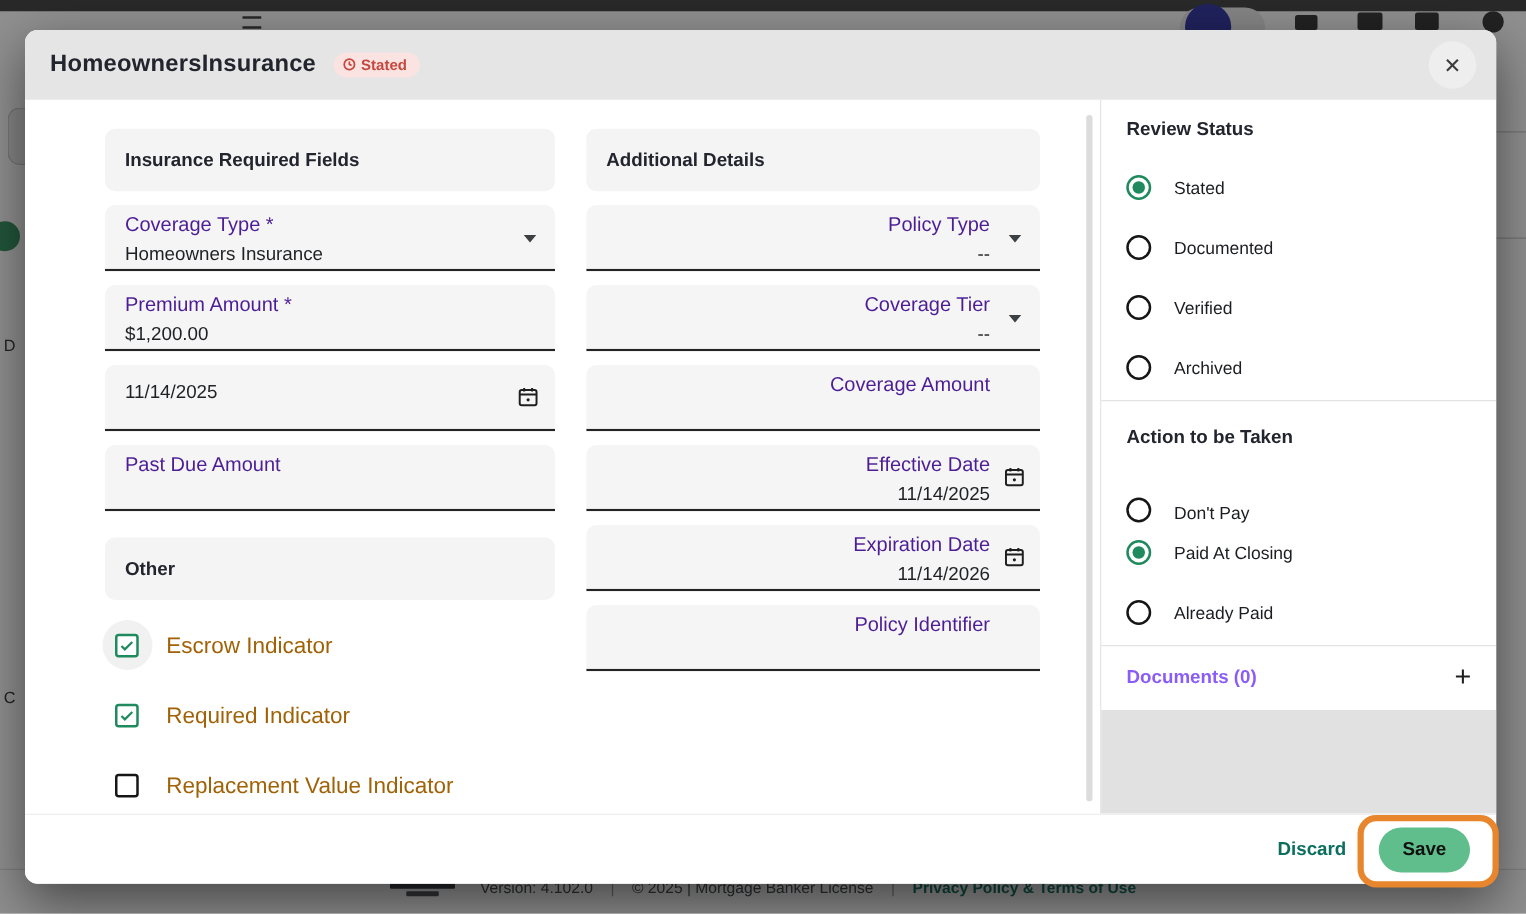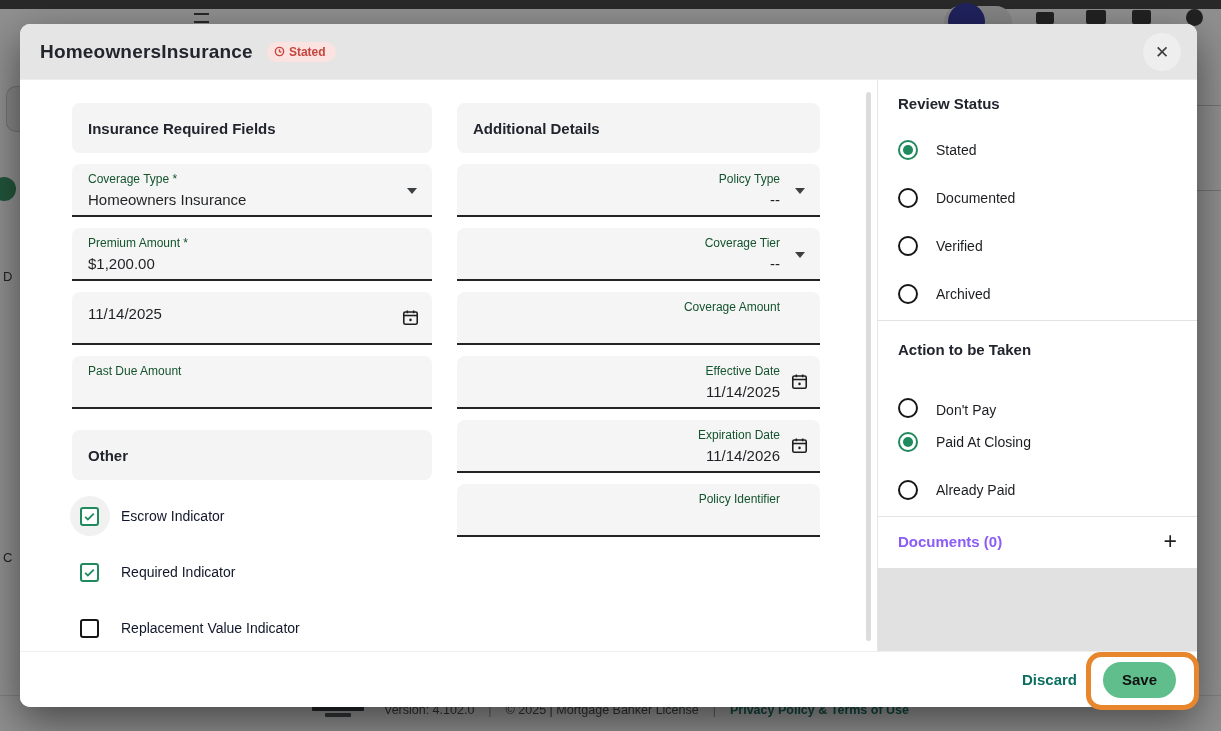--- a/index.html
+++ b/index.html
@@ -38,46 +38,46 @@
   .m-header { position:absolute; top:0; left:0; right:0; height:56px; display:flex; align-items:center;
     padding:0 20px; border-bottom:1px solid #ececec; background:#e5e5e5; }
   .m-title { font-size:19px; font-weight:bold; color:#22252e; letter-spacing:0.2px; }
   .m-badge { margin-left:14px; background:#fae3e1; color:#c5473d; font-size:12px; font-weight:bold;
     border-radius:10px; padding:3px 10px 3px 7px; display:inline-flex; align-items:center; gap:4px; }
   .m-close { position:absolute; right:16px; top:9px; width:38px; height:38px; border-radius:50%;
     background:#eeeeee; display:flex; align-items:center; justify-content:center;
     font-size:17px; color:#3c3c3c; cursor:pointer; }
 
   .m-body { position:absolute; top:56px; bottom:56px; left:0; right:0; display:flex; }
-  .form-area { position:relative; width:857px; overflow:hidden; }
+  .form-area { position:relative; width:857px; overflow:hidden;margin-left:12px; }
   .scrollbar { position:absolute; right:6px; top:12px; bottom:10px; width:5px; background:#dcdcdc; border-radius:3px; }
 
   .col-left { position:absolute; left:52px; top:23px; width:360px; }
   .col-mid  { position:absolute; left:437px; top:23px; width:363px;text-align:right; }
 
   .section-head { height:50px; background:#f4f4f4; border-radius:8px; display:flex; align-items:center;
     padding:0 16px; font-weight:bold; font-size:15px; color:#22252e; }
   .section-head.other { margin-top:21px;align-items:center; }
 
   .field { position:relative; height:53px; margin-top:11px; background:#f5f5f5;
     border-radius:8px 8px 0 0; border-bottom:2px solid #232323; padding:8px 40px 0 16px; }
   .field:first-of-type { margin-top:19px; }
-  .f-label { font-size:12px; color:#14532d; }
+  .f-label { font-size:16px; color:#4c1d95; }
   .f-value { font-size:15px; color:#1f2124; margin-top:5px; }
   .caret { position:absolute; right:15px; top:24px; width:0; height:0;
     border-left:5px solid transparent; border-right:5px solid transparent; border-top:6px solid #3c4043; }
   .cal-btn { position:absolute; right:11px; top:16px; width:20px; height:20px; cursor:pointer; }
 
   .cb-row { display:flex; align-items:center; margin-top:16px; height:40px; position:relative; cursor:pointer; }
   .cb-halo { position:absolute; left:-2px; top:0; width:40px; height:40px; border-radius:50%; background:#f1f1f1; }
   .cb-box { position:relative; width:19px; height:19px; border-radius:3px; background:#fff; margin-left:8px; margin-right:22px;
     display:flex; align-items:center; justify-content:center; }
   .cb-box.checked { border:2px solid #1f8a5d; }
   .cb-box.unchecked { border:2px solid #161616; }
-  .cb-label { font-size:14px; color:#0f172a; }
+  .cb-label { font-size:18px; color:#a16207; }
 
   .sidebar { position:relative; width:320px; border-left:1px solid #e6e6e6; background:#fff; }
   .side-title { font-size:15px; font-weight:bold; color:#22252e; margin:15px 0 0 20px; }
   .side-title.action { margin-top:20px; }
   .radio-row { display:flex; align-items:center; height:48px; margin-left:20px; cursor:pointer; }
   .radio-row.first { margin-top:14px; }
   .radio-row.first-a { margin-top:12px;align-items:flex-end; }
   .radio { width:20px; height:20px; border-radius:50%; background:#fff; display:flex; align-items:center; justify-content:center; margin-right:18px; }
   .radio.off { border:2px solid #161616; }
   .radio.on  { border:2px solid #1f8a5d; }

